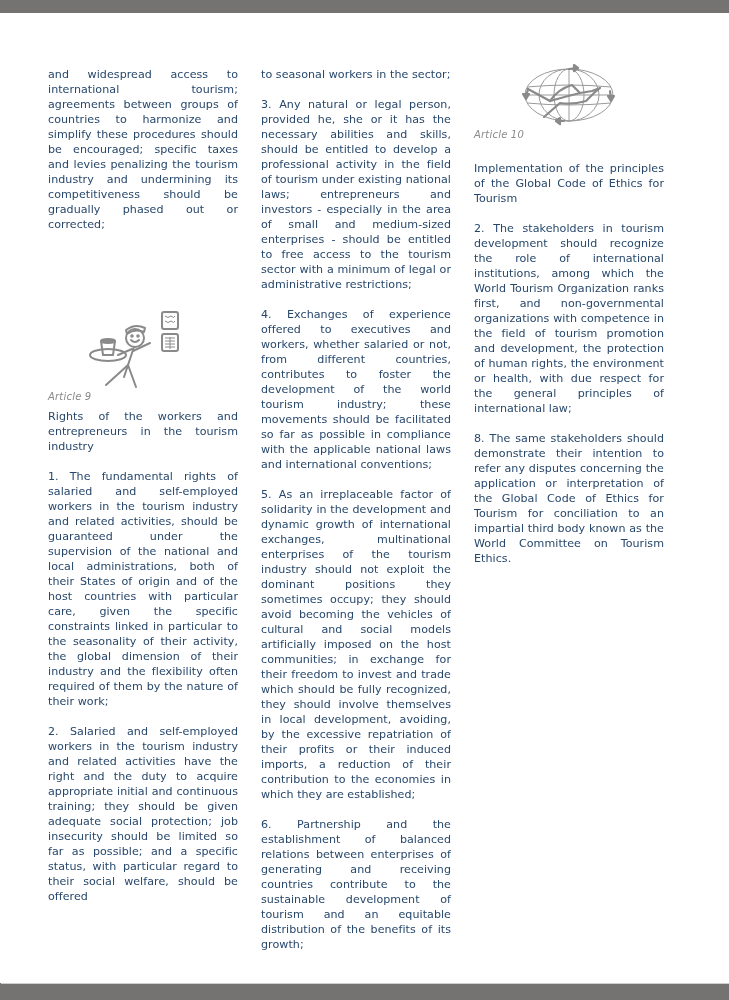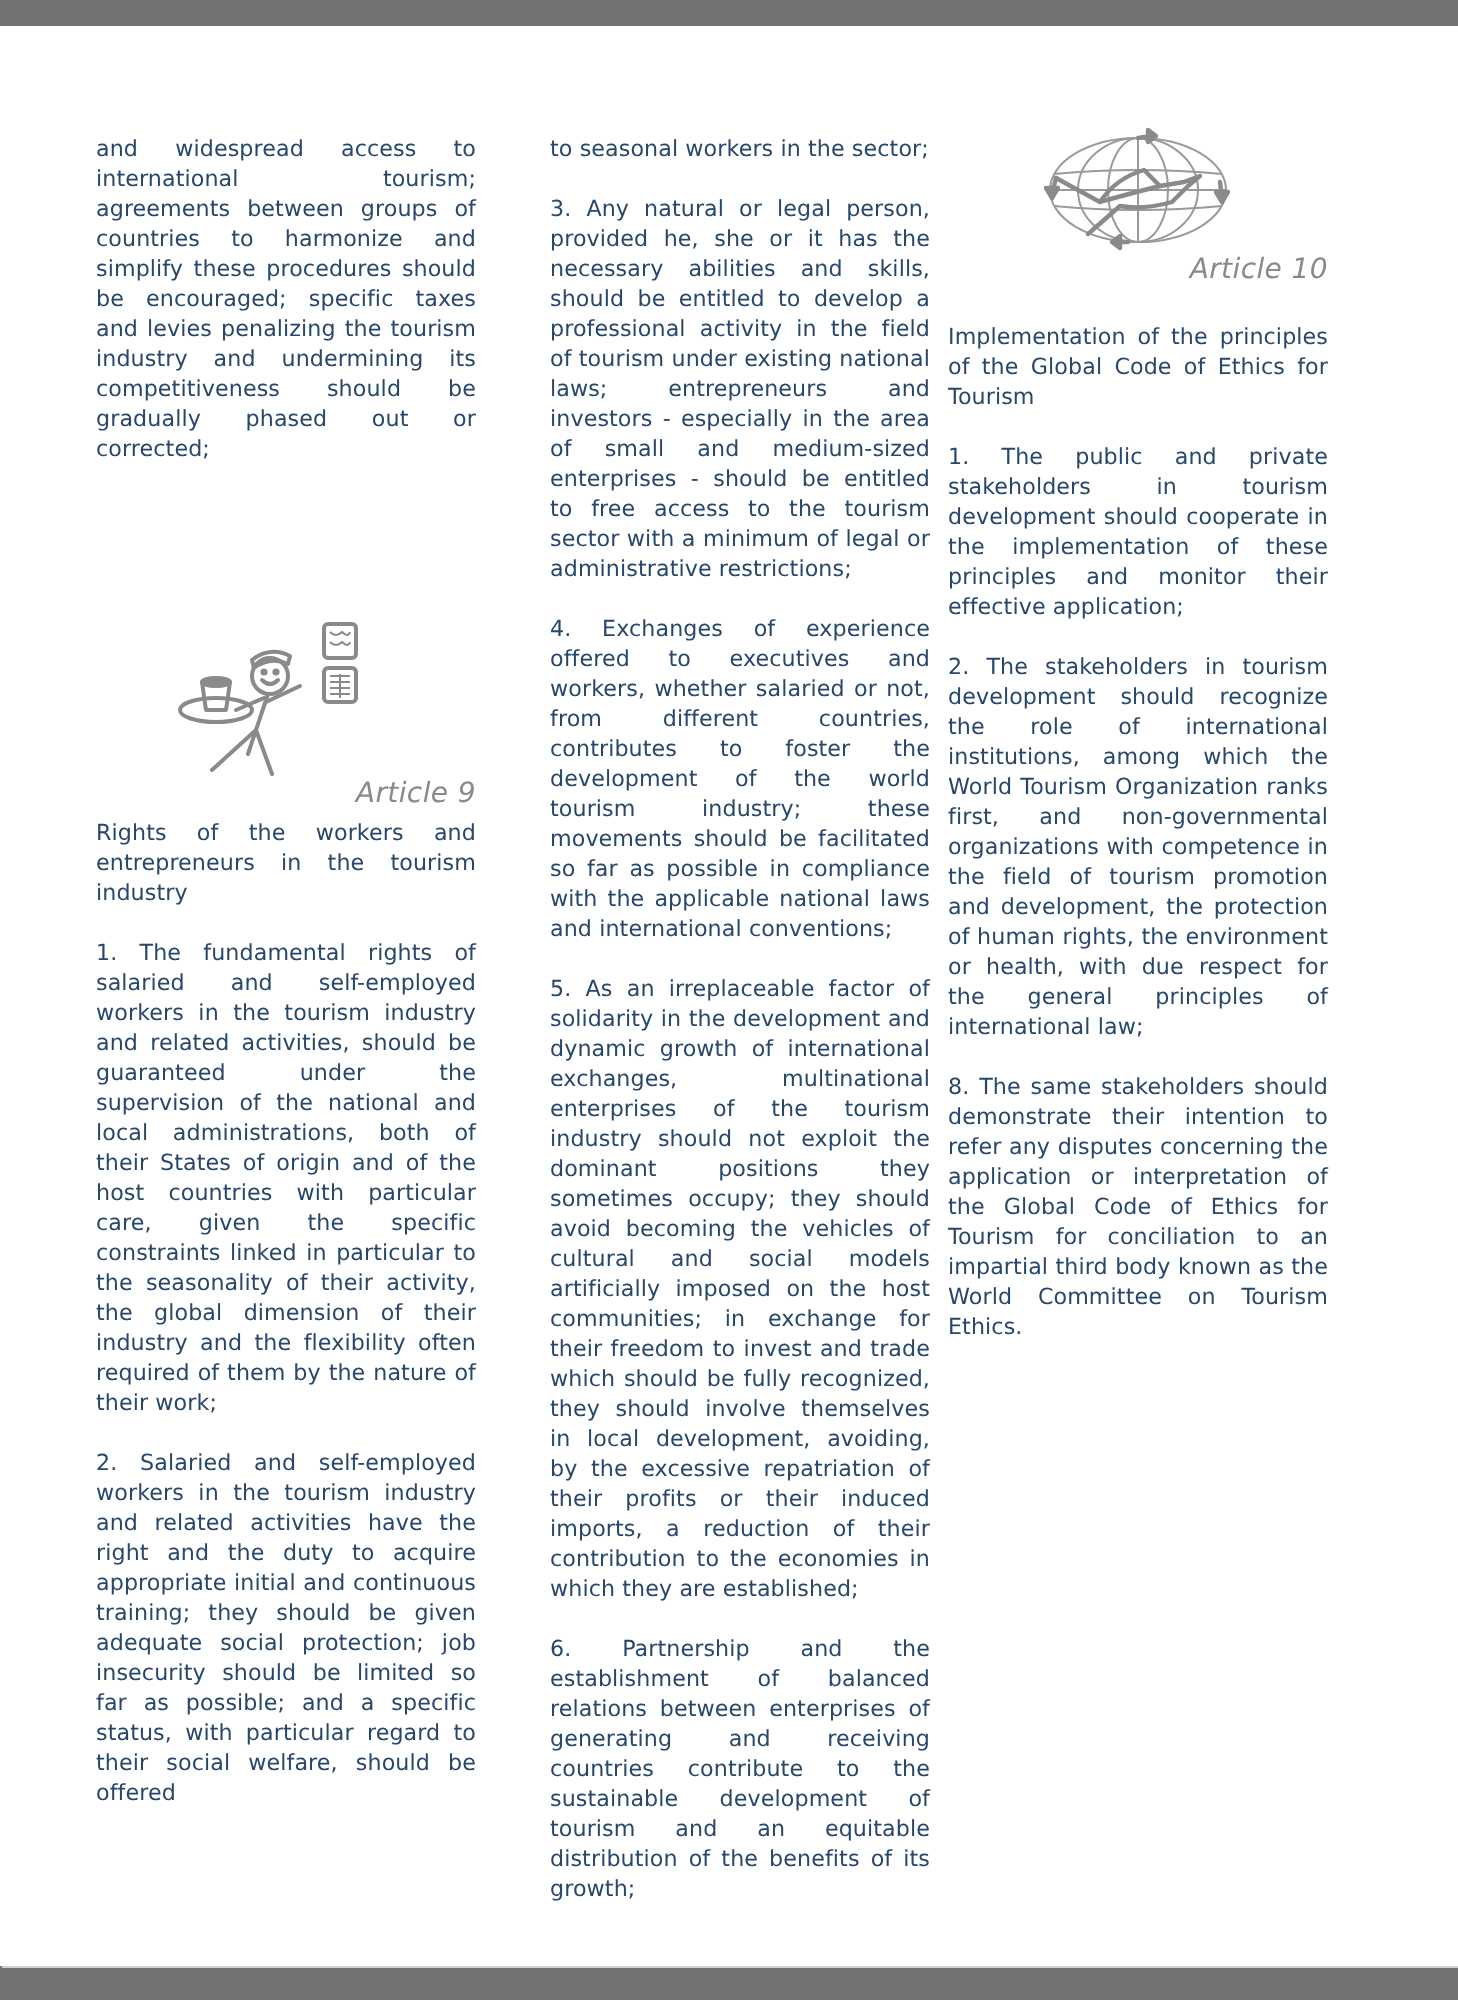--- a/index.html
+++ b/index.html
@@ -15,28 +15,28 @@
       padding-left: 35px;
     }
     .col {
       position: absolute; top: 54px; width: 190px;
       color: #27476b;
       font-size: 11.1px; line-height: 15px;
       text-align: justify; letter-spacing: 0.05px;
     }
     .col p { margin: 0 0 15px 0; text-align: justify; }
     .col1 { left: 48px; }
-    .col2 { left: 275px; }
+    .col2 { left: 261px; }
     .col3 { left: 474px; }
     .article-title {
       font-weight: normal; margin: 0 0 15px 0; line-height: 15px;
     }
     .article-label {
-      text-align: right; color: #8a8a8a; font-style: italic;
-      font-family: "DejaVu Sans", sans-serif; font-size: 14px;
+      text-align: left; color: #8a8a8a; font-style: italic;
+      font-family: "DejaVu Sans", sans-serif; font-size: 10px;
       line-height: 16px; margin: 0 0 4px 0; letter-spacing: 0.2px;
     }
     .illus { display: block; margin: 0 auto; }
   </style>
 </head>
 <body>
 
 <div class="page">
 
   <div class="col col1">
@@ -113,18 +113,17 @@
         <path d="M14 26 L12 34"></path>
         <path d="M9 31 L12 36 L15 31 Z" fill="#8a8a8a"></path>
         <path d="M96 28 L97 36"></path>
         <path d="M94 33 L97 38 L100 33 Z" fill="#8a8a8a"></path>
         <path d="M50 58 L44 58"></path>
         <path d="M46 55 L42 58 L46 61 Z" fill="#8a8a8a"></path>
       </g>
     </svg>
     <div class="article-label" style="margin-bottom:18px;">Article 10</div>
     <div class="article-title">Implementation of the principles of the Global Code of Ethics for Tourism</div>
-    <p>1. The public and private stakeholders in tourism development should cooperate in the implementation of these principles and monitor their effective application;</p>
     <p>2. The stakeholders in tourism development should recognize the role of international institutions, among which the World Tourism Organization ranks first, and non-governmental organizations with competence in the field of tourism promotion and development, the protection of human rights, the environment or health, with due respect for the general principles of international law;</p>
     <p>8. The same stakeholders should demonstrate their intention to refer any disputes concerning the application or interpretation of the Global Code of Ethics for Tourism for conciliation to an impartial third body known as the World Committee on Tourism Ethics.</p>
   </div>
 
 </div>
 
 </body></html>

